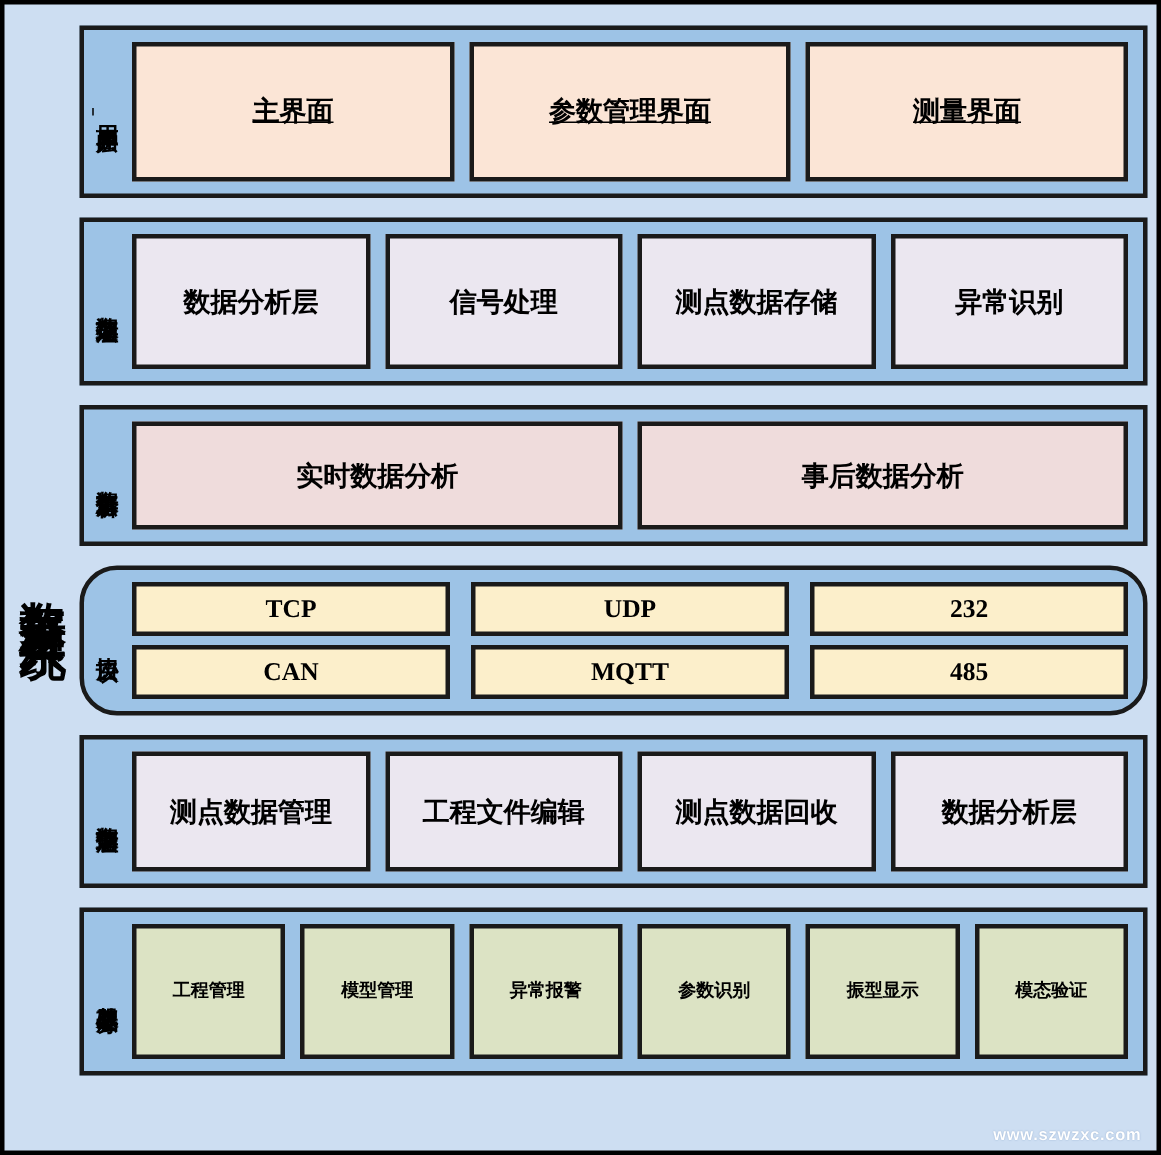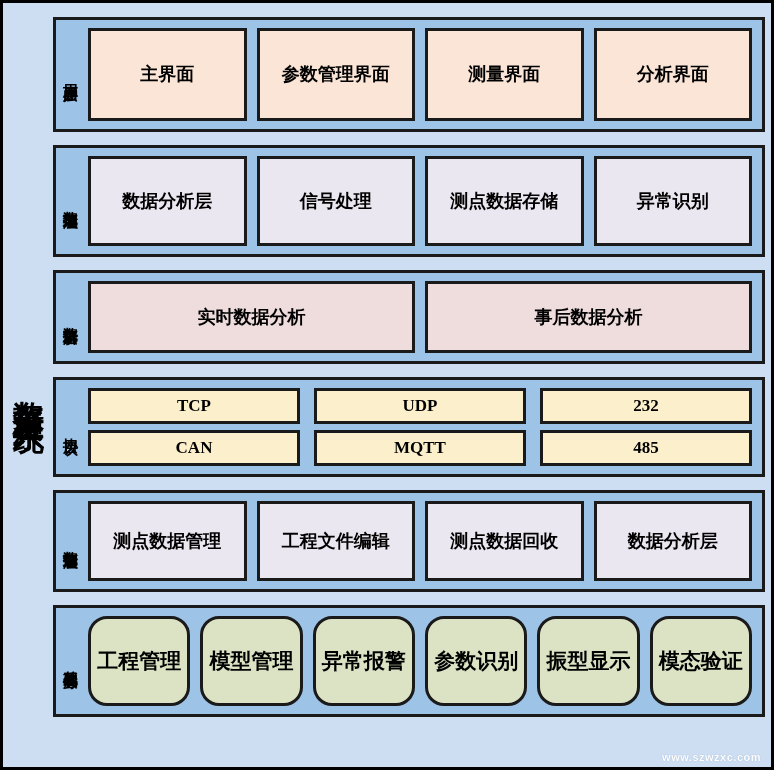--- a/index.html
+++ b/index.html
@@ -109,27 +109,27 @@
     color: #000000;
     font-size: 18px;
     line-height: 1.15;
     padding: 2px 4px;
   }
   .node.ui        { background: #fbe5d6; }
   .node.proc      { background: #ebe7f0; }
   .node.analysis  { background: #efdcdc; }
   .node.protocol  { background: #fcefcb; font-size: 17px; font-family: "Liberation Serif", "DejaVu Serif", serif; }
   .node.manage    { background: #ebe7f0; }
-  .node.service   { background: #dce3c4; font-size: 21px; border-radius: 19px; }
+  .node.service   { background: #dce3c4; font-size: 12px; }
 
   
-  .layer.l-ui        { height: 115px; }
+  .layer.l-ui        { height: 115px; text-decoration: underline; }
   .layer.l-proc      { height: 112px; }
   .layer.l-analysis  { height: 94px; }
-  .layer.l-protocol  { height: 100px; }
+  .layer.l-protocol  { height: 100px; border-radius: 25px; }
   .layer.l-manage    { height: 102px; }
   .layer.l-service   { height: 112px; }
 
   .watermark {
     position: absolute;
     right: 10px;
     bottom: 4px;
     font-family: "Liberation Sans", sans-serif;
     font-size: 11px;
     font-weight: bold;
@@ -150,21 +150,20 @@
   <div class="layers">
 
     <div class="layer l-ui">
       <div class="layer-label">
         <span class="vtext">用户界面层</span>
       </div>
       <div class="layer-body">
         <div class="node ui">主界面</div>
         <div class="node ui">参数管理界面</div>
         <div class="node ui">测量界面</div>
-        <div class="node ui">分析界面</div>
       </div>
     </div>
 
     <div class="layer l-proc">
       <div class="layer-label">
         <span class="vtext">数据处理层</span>
       </div>
       <div class="layer-body">
         <div class="node proc">数据分析层</div>
         <div class="node proc">信号处理</div>

